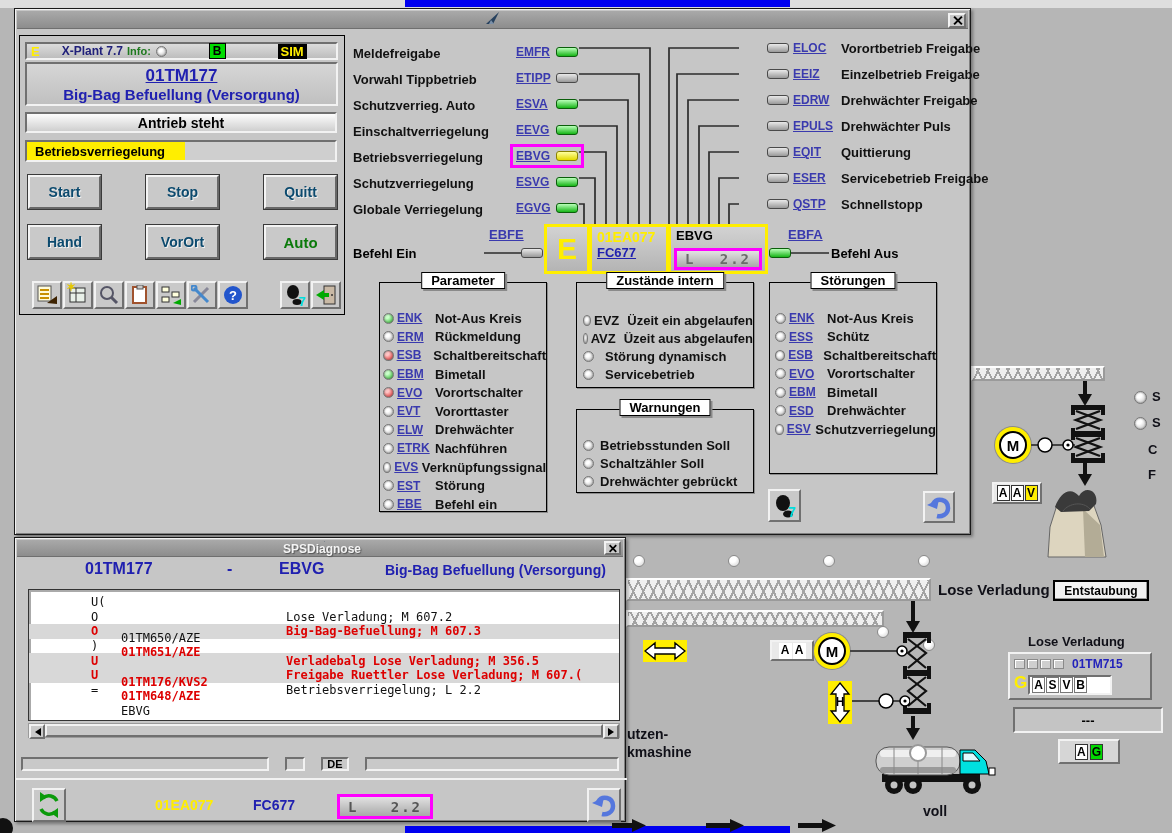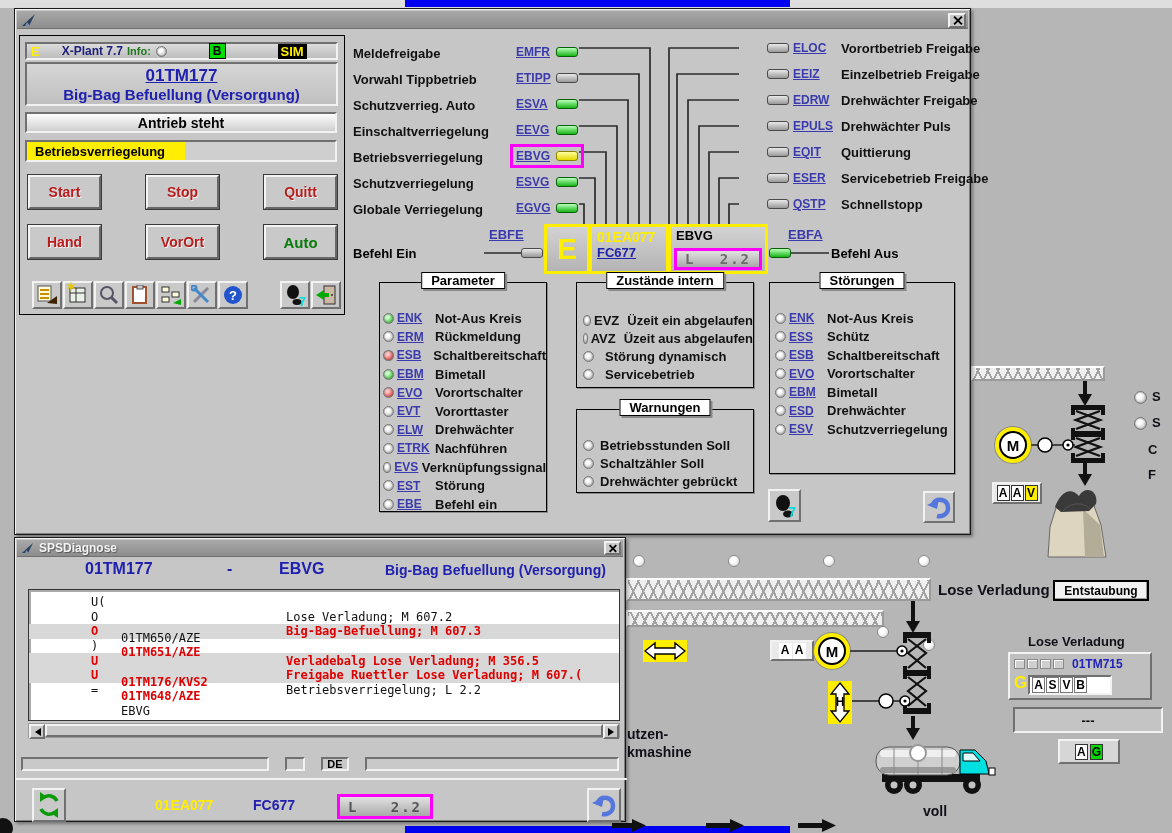--- a/index.html
+++ b/index.html
@@ -4,21 +4,21 @@
 <style>
 *{margin:0;padding:0;box-sizing:border-box;}
 html,body{width:1172px;height:833px;}
 body{font-family:"Liberation Sans",sans-serif;background:#b6b6b6;}
 .screen{position:relative;width:1172px;height:833px;background:#b6b6b6;overflow:hidden;}
 .abs{position:absolute;}
 
 .b3{background:#c9c9c9;border-top:2px solid #f2f2f2;border-left:2px solid #f2f2f2;border-right:2px solid #707070;border-bottom:2px solid #707070;}
 .sunk{border-top:2px solid #707070;border-left:2px solid #707070;border-right:2px solid #f2f2f2;border-bottom:2px solid #f2f2f2;}
 .window{position:absolute;background:#c6c6c6;border:1px solid #1a1a1a;box-shadow:inset 1px 1px 0 #f2f2f2,inset -1px -1px 0 #808080,2px 2px 3px rgba(0,0,0,.35);}
-.titlebar{position:absolute;left:2px;top:2px;right:2px;height:18px;background:linear-gradient(#a9a9a9,#8d8d8d);display:flex;align-items:center;padding:0 4px;border-bottom:1px solid #6f6f6f;}
+.titlebar{position:absolute;left:2px;top:2px;right:2px;height:18px;background:linear-gradient(#a9a9a9,#8d8d8d);display:flex;align-items:center;padding:0 4px;border-bottom:1px solid #6f6f6f;flex-direction:column;}
 .closebtn{position:absolute;width:18px;height:15px;display:flex;align-items:center;justify-content:center;cursor:pointer;}
 .xicon{position:relative;width:11px;height:11px;}
 .xicon::before,.xicon::after{content:"";position:absolute;left:5px;top:0;width:2px;height:11px;background:#000;}
 .xicon::before{transform:rotate(45deg);} .xicon::after{transform:rotate(-45deg);}
 
 .pill{display:inline-block;width:22px;height:10px;border:1px solid #4a4a4a;border-radius:3px;background:linear-gradient(#e9e9e9,#999);}
 .pill.c-green{background:linear-gradient(#b9ffb9,#17b517);border-color:#0a5e0a;}
 .pill.c-yellow{background:linear-gradient(#ffff9e,#e3d900);border-color:#8a8200;}
 .pill.c-gray{background:linear-gradient(#e9e9e9,#999);}
 .rad{display:inline-block;width:11px;height:11px;border-radius:50%;border:1px solid #777;background:radial-gradient(circle at 35% 30%,#fff 25%,#b9b9b9);box-shadow:inset 0 0 2px #666;}
@@ -36,21 +36,21 @@
 .rowR{height:26px;display:flex;align-items:center;gap:4px;}
 .lblR{font-size:13px;font-weight:bold;color:#111;}
 
 .fbox{position:absolute;border:1px solid #000;background:#c6c6c6;box-shadow:1px 1px 0 #8c8c8c;}
 .fbox-title{position:absolute;top:-11px;left:50%;transform:translateX(-50%);background:#fff;border:1px solid #000;box-shadow:2px 2px 0 #8a8a8a;padding:0 9px;font-size:13px;font-weight:bold;white-space:nowrap;}
 .prow{display:flex;align-items:center;gap:3px;padding-left:3px;}
 .plabel{font-size:13px;font-weight:bold;color:#111;white-space:nowrap;}
 .ptag{display:inline-block;width:35px;}
 .ztag{font-size:13px;font-weight:bold;color:#111;margin-right:5px;text-align:right;}
 
-.cmdbtn{width:73px;height:34px;background:#c9c9c9;border-top:2px solid #f4f4f4;border-left:2px solid #f4f4f4;border-right:2px solid #686868;border-bottom:2px solid #686868;box-shadow:0 0 0 1px #3a3a3a;font-size:14px;font-weight:bold;color:#b91c1c;text-shadow:1px 1px 0 #f2f2f2;display:flex;align-items:center;justify-content:center;cursor:pointer;}
+.cmdbtn{width:73px;height:34px;background:#c9c9c9;border-top:2px solid #f4f4f4;border-left:2px solid #f4f4f4;border-right:2px solid #686868;border-bottom:2px solid #686868;box-shadow:0 0 0 1px #3a3a3a;font-size:14px;font-weight:bold;color:#0c4a6e;text-shadow:1px 1px 0 #f2f2f2;display:flex;align-items:center;justify-content:center;cursor:pointer;}
 .cmdbtn.active{color:#0a7a0a;text-shadow:none;font-size:15px;}
 .tbtn{width:30px;height:28px;display:flex;align-items:center;justify-content:center;position:relative;cursor:pointer;}
 
 .yblock{position:absolute;border:3px solid #ffee00;background:linear-gradient(#d2d2d2,#b4b4b4);}
 .mgbox{border:3px solid #ff00ff;background:linear-gradient(#e2e2e2,#a8a8a8);color:#6a6a6a;font-family:"DejaVu Sans Mono",monospace;font-weight:bold;font-size:14px;display:flex;justify-content:space-between;align-items:center;padding:0 8px;letter-spacing:2px;}
 
 .crow{display:flex;height:14.6px;align-items:center;font-family:"DejaVu Sans Mono",monospace;font-size:12px;color:#111;white-space:pre;}
 .crow.c-red{color:#dd0000;font-weight:bold;background:#d8d8d8;}
 .c-op{width:30px;margin-left:62px;}
 .c-operand{width:165px;margin-top:42px;}
@@ -616,21 +616,21 @@
             <span class="plabel">Schaltzähler Soll</span>
           </div>
 
           <div class="prow" style="height:18px;padding-left:6px;gap:6px;">
             <span class="rad c-white"></span>
             <span class="plabel">Drehwächter gebrückt</span>
           </div>
         </div>
     </div>
 
-    <div class="fbox" style="left:754px;top:273px;width:186px;height:192px;">
+    <div class="fbox" style="left:754px;top:273px;width:168px;height:192px;">
       <span class="fbox-title">Störungen</span>
       <div style="padding-top:26px;">
 
           <div class="prow" style="height:18.5px;padding-left:5px;">
             <span class="rad c-white"></span>
             <a class="tag ptag">ENK</a>
             <span class="plabel">Not-Aus Kreis</span>
           </div>
 
           <div class="prow" style="height:18.5px;padding-left:5px;">

